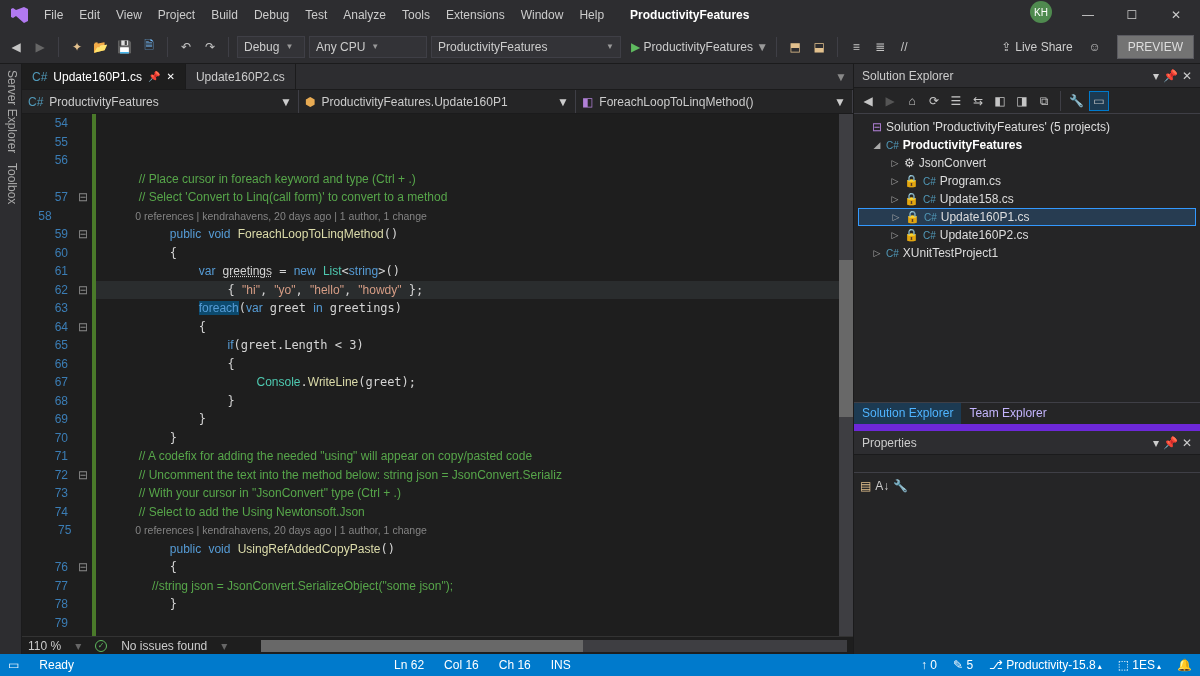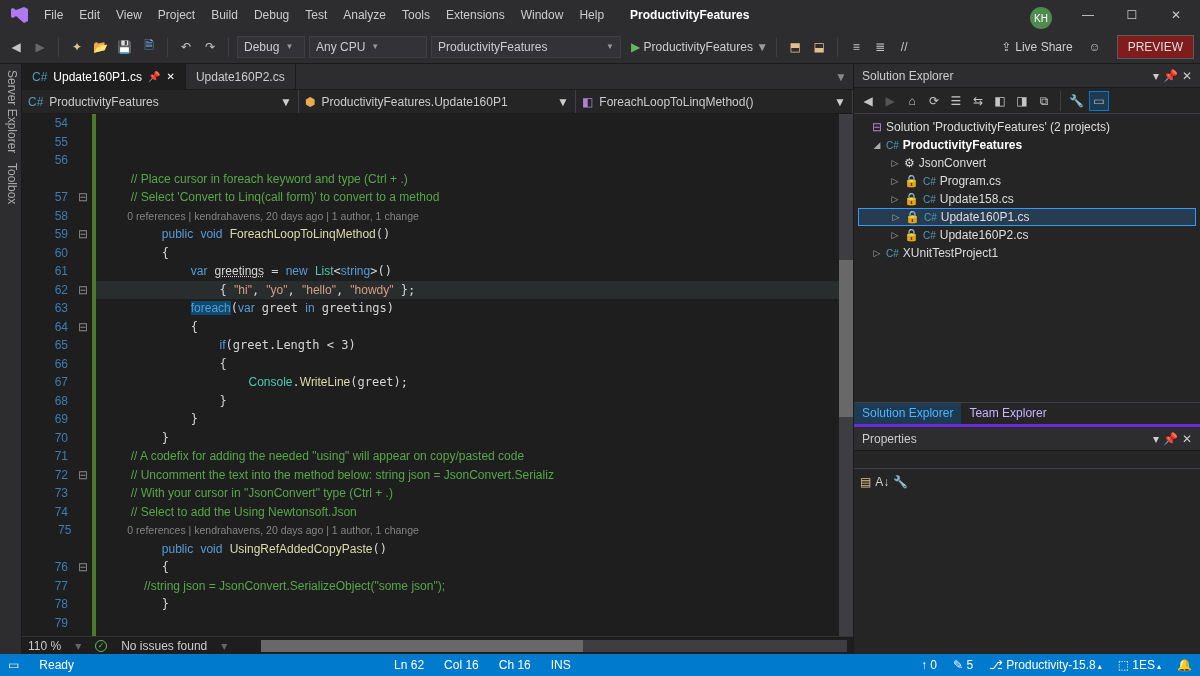--- a/index.html
+++ b/index.html
@@ -4,45 +4,45 @@
 <style>
 * { margin:0; padding:0; box-sizing:border-box; font-family:"Segoe UI",sans-serif; font-size:12px; }
 body { background:#2d2d30; color:#ccc; width:1200px; height:676px; overflow:hidden; position:relative; }
 .titlebar { height:30px; background:#2d2d30; display:flex; align-items:center; padding:0 4px; }
 .vs-logo { width:20px; height:20px; margin:0 6px; }
 .menu-main { display:flex; }
 .menu-main span { padding:4px 8px; cursor:pointer; }
 .search-box { margin-left:12px; background:#252526; border:1px solid #3f3f46; height:22px; width:155px; display:flex; align-items:center; padding:0 4px; color:#888; }
 .search-box .mag { margin-left:auto; }
 .solname { margin-left:18px; font-weight:600; color:#fff; }
-.win-controls { margin-left:auto; display:flex; align-items:flex-end; gap:4px; }
+.win-controls { margin-left:auto; display:flex; align-items:flex-start; gap:4px; }
 .avatar { width:22px; height:22px; border-radius:50%; background:#4f8a4f; color:#fff; display:flex; align-items:center; justify-content:center; font-size:10px; margin-right:12px;}
 .win-btn { width:40px; height:28px; display:flex; align-items:center; justify-content:center; }
 .toolbar { height:34px; background:#2d2d30; border-bottom:1px solid #1b1b1c; display:flex; align-items:center; padding:0 6px; gap:4px;}
 .tbtn { width:20px; height:20px; display:flex; align-items:center; justify-content:center; color:#c5c5c5;}
 .combo { background:#333337; border:1px solid #3f3f46; height:22px; display:flex; align-items:center; padding:0 6px; color:#ccc; gap:6px;}
 .combo .arr { font-size:8px; color:#999; }
 .play { color:#5fba5f; margin-left:6px;}
 .sep { width:1px; height:20px; background:#3f3f46; margin:0 4px;}
 .liveshare { margin-left:auto; display:flex; align-items:center; gap:4px; color:#ccc;}
-.preview { background:#7f1d1d; color:#ddd; padding:4px 10px; border:1px solid #5a5a60; margin-left:8px;}
+.preview { background:#737373; color:#ddd; padding:4px 10px; border:1px solid #5a5a60; margin-left:8px;}
 .body-row { display:flex; height:calc(100% - 30px - 34px - 22px); }
 .left-rail { width:22px; background:#2d2d30; border-right:1px solid #1b1b1c; writing-mode:vertical-rl; text-orientation:mixed; color:#aaa; padding:6px 2px; display:flex; gap:10px; font-size:11px;}
 .editor-area { flex:1; display:flex; flex-direction:column; background:#1e1e1e; min-width:0;}
 .tabs { height:26px; background:#2d2d30; display:flex; align-items:stretch; border-bottom:1px solid #1b1b1c;}
 .tab { display:flex; align-items:center; padding:0 10px; gap:6px; color:#ccc; border-right:1px solid #1b1b1c; background:#2d2d30;}
 .tab.active { background:#1e1e1e; color:#fff;}
 .tab .close { font-size:10px; }
 .nav-combos { height:24px; background:#252526; display:flex; border-bottom:1px solid #1b1b1c;}
 .nav-combos .nc { flex:1; display:flex; align-items:center; padding:0 6px; gap:6px; border-right:1px solid #3f3f46; color:#ccc; overflow:hidden; white-space:nowrap;}
 .code-wrap { flex:1; display:flex; font-family:Consolas,monospace; font-size:13px; line-height:18.5px; position:relative; overflow:hidden; color:#d4d4d4;}
 .gutter { width:52px; text-align:right; padding-right:6px; color:#3b7db5; background:#1e1e1e; user-select:none;}
 .fold-col { width:18px; background:#1e1e1e; color:#888; font-size:9px; text-align:center;}
 .margin-bar { width:4px; background:#4a7a2a; }
-.code { flex:1; white-space:pre; padding-left:8px; position:relative;}
+.code { flex:1; white-space:pre; padding-left:16px; position:relative;}
 .code .cmt { color:#57A64A;}
 .code .kw { color:#569cd6;}
 .code .str { color:#d69d85;}
 .code .type { color:#4ec9b0;}
 .code .mname { color:#dcdcaa;}
 .code .codelens { color:#848484; font-size:10.5px;}
 .code .hl-line { position:absolute; left:0; right:0; height:18.5px; background:#2a2d2e; z-index:0;}
 .code .sel { background:#0c4a6e;}
 .code pre { position:relative; z-index:1; font-family:Consolas,monospace;}
 .footer-strip { height:18px; background:#1e1e1e; border-top:1px solid #333; display:flex; align-items:center; font-size:11px; color:#ccc; gap:14px; padding:0 6px;}
@@ -58,21 +58,21 @@
 .tree { flex:1; padding:4px 4px; overflow:auto; font-size:12px; color:#ddd;}
 .tree .node { display:flex; align-items:center; height:18px; gap:4px; white-space:nowrap;}
 .tree .exp { width:10px; text-align:center; color:#aaa; font-size:9px;}
 .tree .cs { color:#519aba; font-size:10px;}
 .tree .sln { color:#b180d7;}
 .tree .sel { background:#3399ff33; border:1px solid #3399ff;}
 .tree .bold { font-weight:600; color:#fff;}
 .bottom-tabs { height:22px; display:flex; border-top:1px solid #3f3f46;}
 .bottom-tabs span { padding:3px 8px; color:#c4b5fd;}
 .bottom-tabs .active { background:#1c3a52; color:#4fb4ff;}
-.props { height:230px; border-top:3px solid #6d28d9; background:#252526; display:flex; flex-direction:column;}
+.props { height:230px; border-top:7px solid #6d28d9; background:#252526; display:flex; flex-direction:column;}
 .props-tools { height:26px; display:flex; align-items:center; gap:4px; padding:0 6px;}
 .statusbar { height:22px; background:#007acc; color:#fff; display:flex; align-items:center; padding:0 8px; gap:20px; font-size:12px;}
 .statusbar .right { margin-left:auto; display:flex; align-items:center; gap:16px;}
 .drop { font-size:8px; margin-left:2px;}
 svg { display:block; }
 </style>
 </head>
 <body>
 
 <div class="titlebar">
@@ -180,21 +180,21 @@
           <span class="arr" style="margin-left:auto">▼</span>
         </div>
     </div>
     <div class="code-wrap">
       <div class="gutter" id="gutter">
           <div style="height: 18.5px;">54</div>
           <div style="height: 18.5px;">55</div>
           <div style="height: 18.5px;">56</div>
           <div style="height: 18.5px;"></div>
           <div style="height: 18.5px;">57</div>
-          <div style="height: 18.5px;">58</div>
+          <div style="height: 18.5px; text-align: center;">58</div>
           <div style="height: 18.5px;">59</div>
           <div style="height: 18.5px;">60</div>
           <div style="height: 18.5px;">61</div>
           <div style="height: 18.5px;">62</div>
           <div style="height: 18.5px;">63</div>
           <div style="height: 18.5px;">64</div>
           <div style="height: 18.5px;">65</div>
           <div style="height: 18.5px;">66</div>
           <div style="height: 18.5px;">67</div>
           <div style="height: 18.5px;">68</div>
@@ -281,21 +281,21 @@
       <div class="btn">◨</div>
       <div class="btn">⧉</div>
       <div class="sep"></div>
       <div class="btn">🔧</div>
       <div class="btn active">▭</div>
     </div>
     <div class="tree">
       <div class="node">
           <span class="exp"></span>
           <span class="sln">⊟</span>
-          <span>Solution 'ProductivityFeatures' (2 projects)</span>
+          <span>Solution 'ProductivityFeatures' (5 projects)</span>
         </div>
       <div class="node" style="padding-left:14px">
           <span class="exp">◢</span>
           <span class="cs">C#</span>
           <span class="bold">ProductivityFeatures</span>
         </div>
       <div class="node" style="padding-left:32px">
           <span class="exp">▷</span>
           <span>⚙</span>
           <span>JsonConvert</span>

